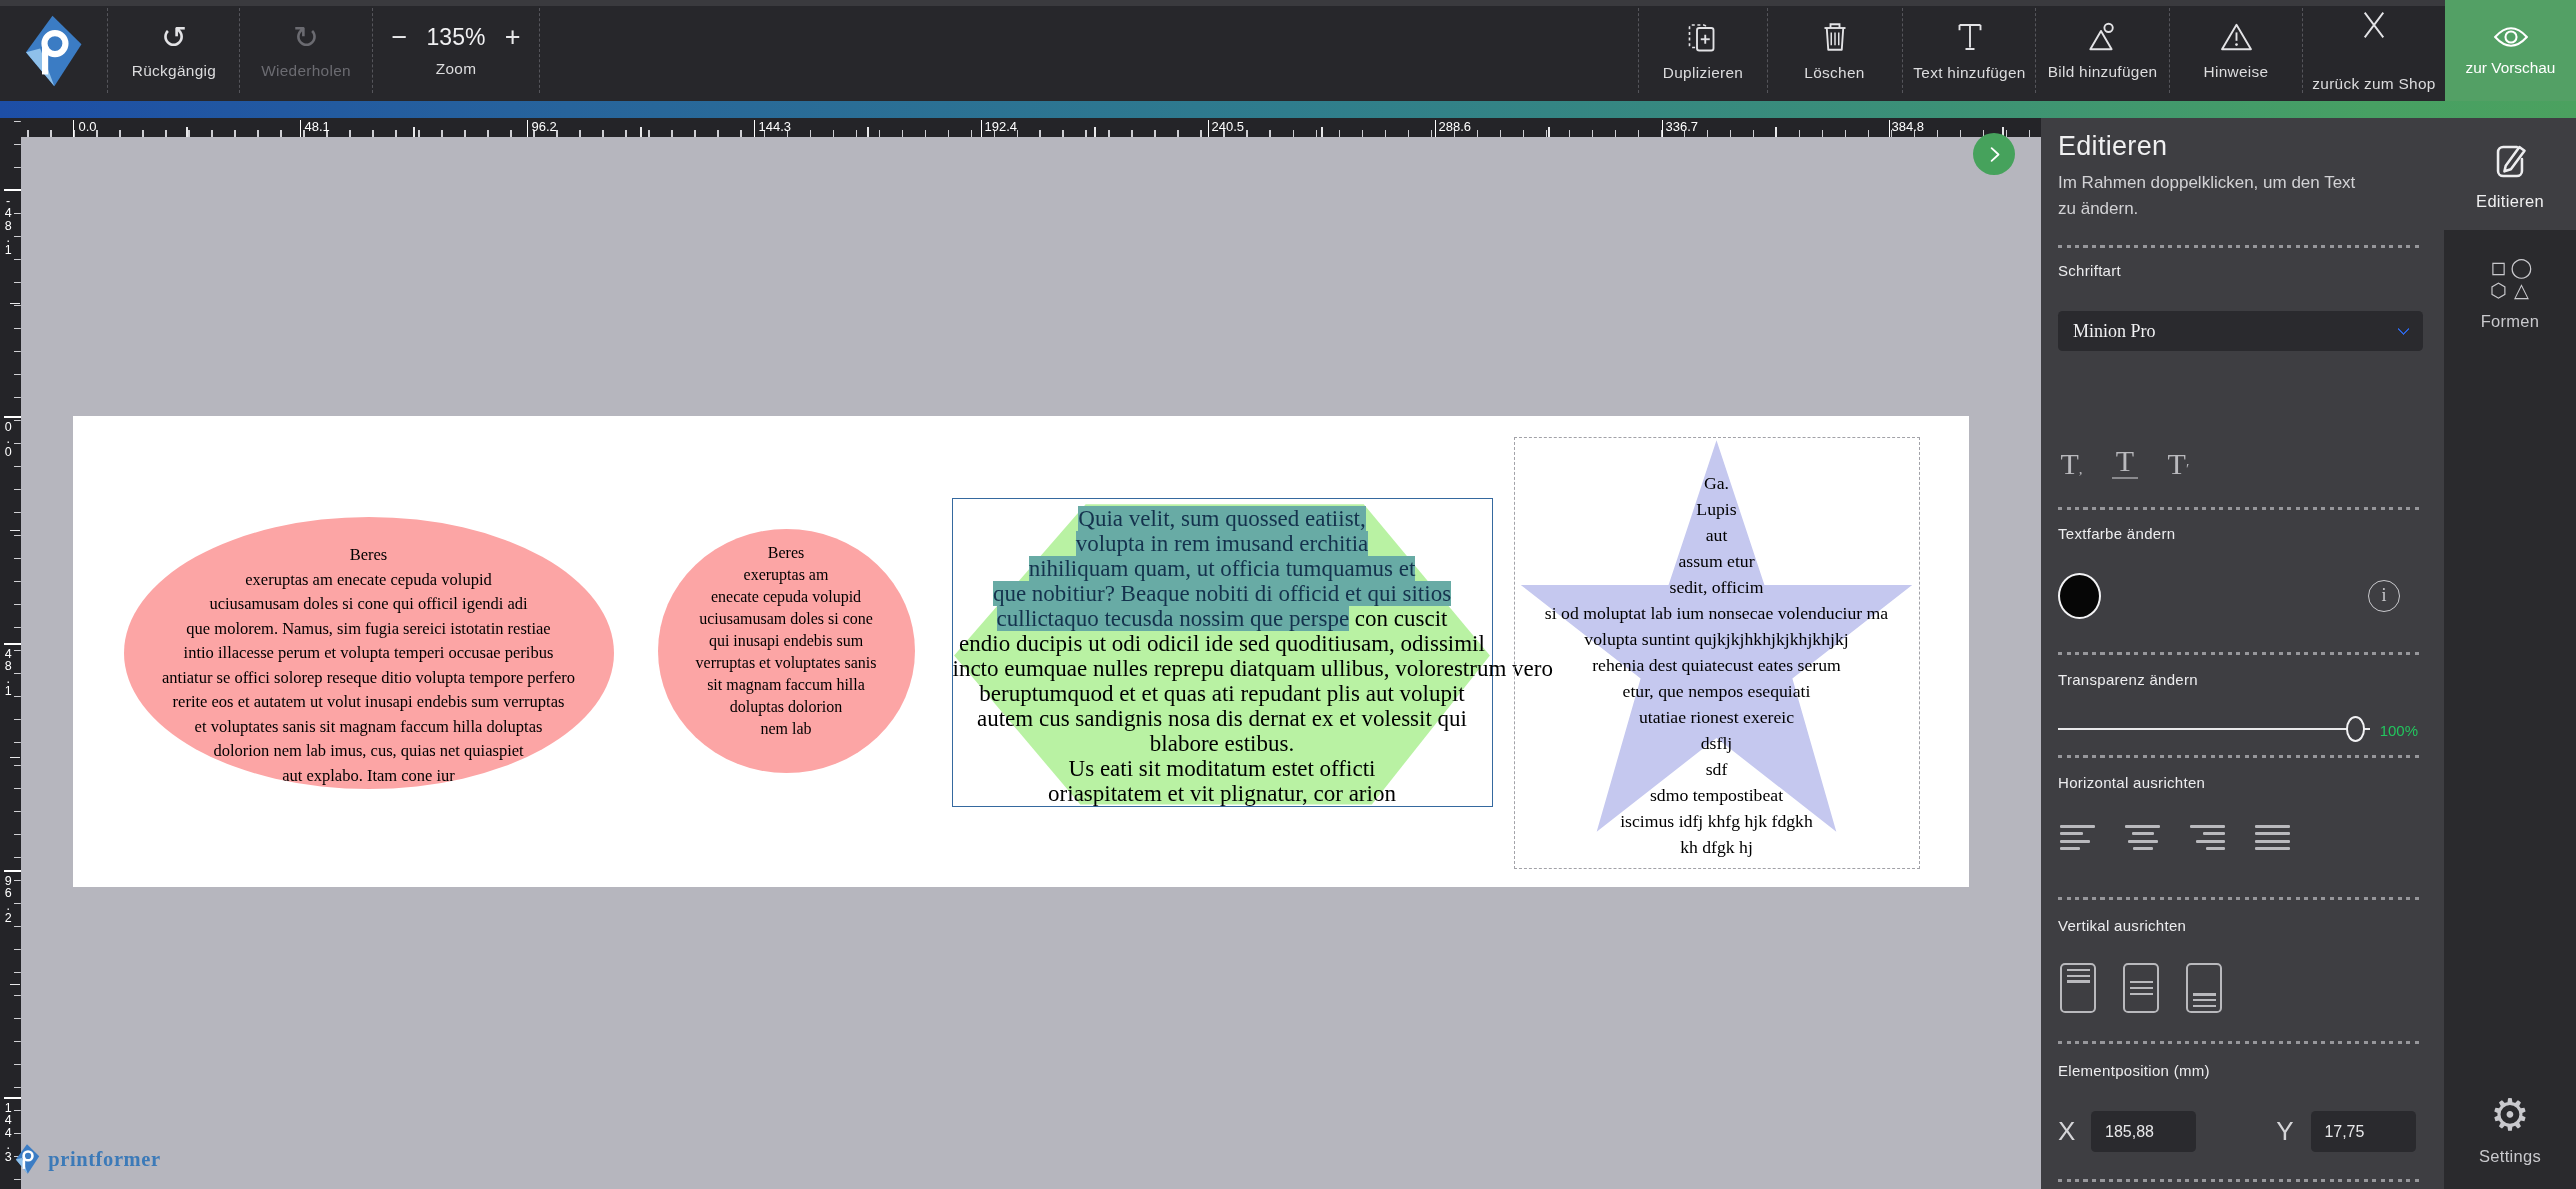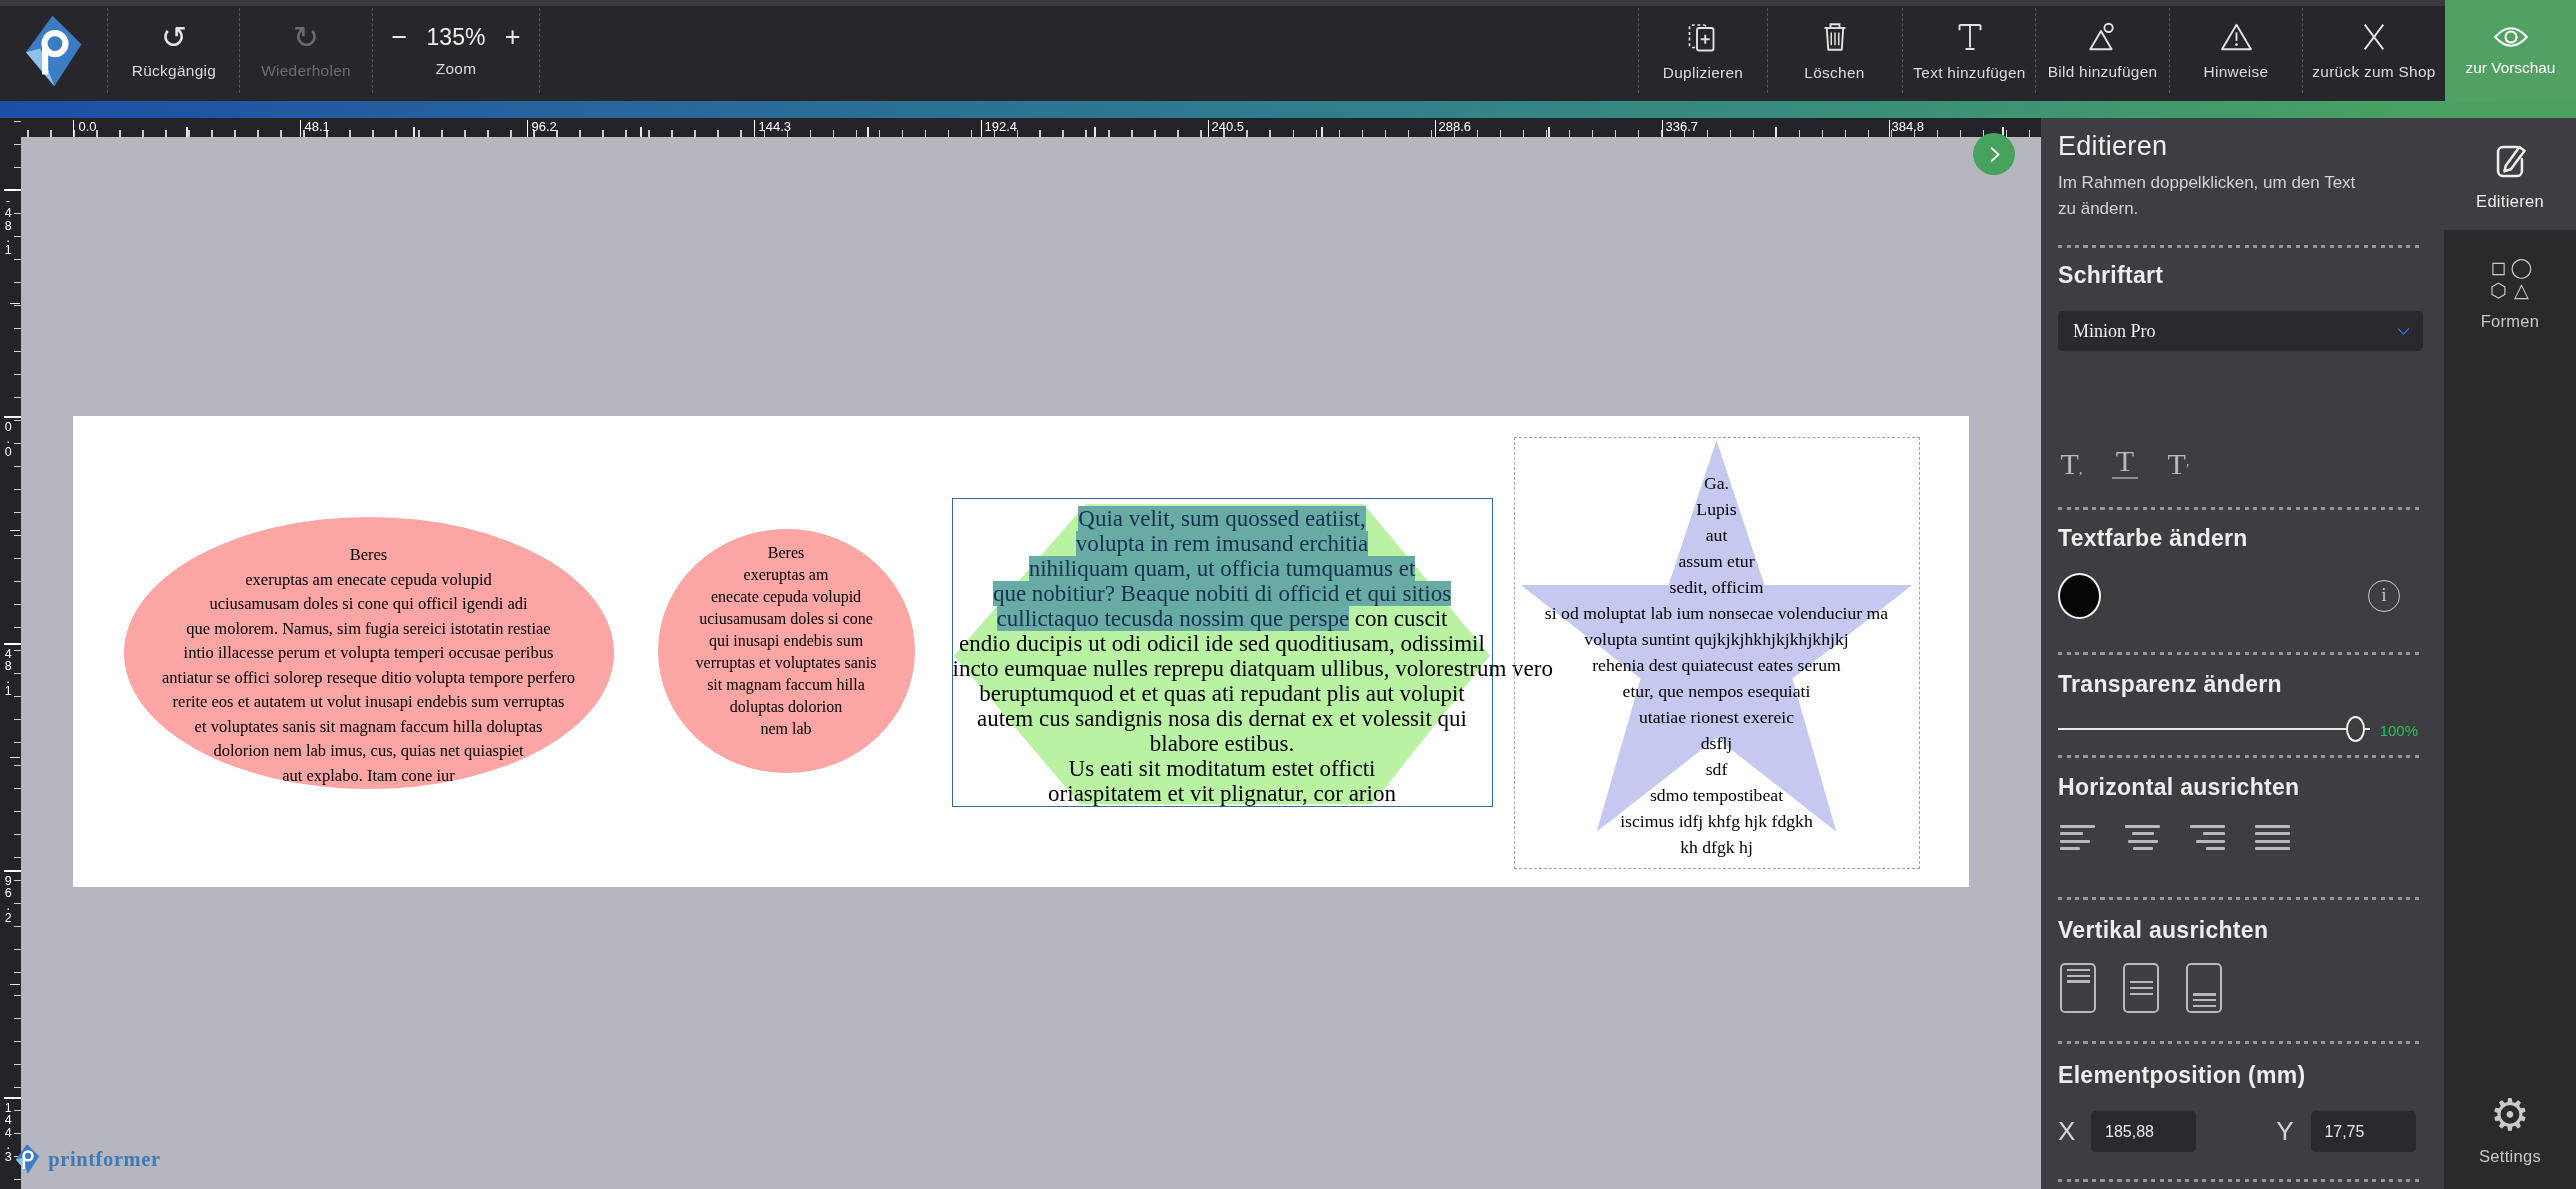--- a/index.html
+++ b/index.html
@@ -66,21 +66,21 @@
   .starframe .shape-text { position:absolute; inset:0; padding-top:32px; font-size:17.7px; line-height:26px; }
   .next-btn { position:absolute; left:1973px; top:133px; width:42px; height:42px; border-radius:50%; background:#46a25c; display:flex; align-items:center; justify-content:center; z-index:7; }
   .brand { position:absolute; left:14.2px; top:1143px; display:flex; align-items:center; gap:8px; z-index:7; }
   .brand .wordmark { font-family:"Liberation Serif", serif; font-size:20.5px; font-weight:bold; color:#3c7ab8; letter-spacing:0.6px; }
 
   
   .sidebar { position:absolute; left:2041px; top:118px; width:404px; height:1072px; background:#3e3e42; z-index:5; color:#f0f0f1; }
   .sb { position:absolute; left:17px; }
   .sb-title { font-size:27px; font-weight:300; letter-spacing:0.3px; }
   .sb-sub { font-size:17px; line-height:26px; color:#d2d2d5; font-weight:300; }
-  .sb-h { font-size:23px; font-weight:700; letter-spacing:0.3px; color:#ededef; }
+  .sb-h { font-size:15px; font-weight:400; letter-spacing:0.3px; color:#ededef; }
   .divider { position:absolute; left:17px; width:365px; height:3.4px;
     background-image:repeating-linear-gradient(to right,#97979b 0 4px, transparent 4px 8.5px); }
   .select { background:#2a2a2e; border-radius:4.6px; display:flex; align-items:center; justify-content:space-between; padding:0 15px; }
   .chev { width:9px; height:9px; border-right:2.8px solid #2d64dd; border-bottom:2.8px solid #2d64dd; border-radius:1.1px; transform:rotate(45deg) translate(-1.7px,-1.7px); }
   .fontsel { position:absolute; left:17px; top:193px; width:365px; height:40px; }
   .fontsel .val { font-family:"Liberation Serif", serif; font-size:18px; color:#f2f2f4; }
   .rowsize { position:absolute; left:17px; top:255px; width:365px; height:41px; display:flex; align-items:center; }
   .aa { font-size:23px; font-weight:300; color:#e8e8ea; }
   .aa .small { font-size:16px; }
   .sizesel { width:108px; height:41px; margin-left:12.5px; font-size:17px; }
@@ -197,21 +197,21 @@
 
     <div class="tbtn sepl" style="left:2169px; width:133px;">
       <svg width="35" height="34" viewBox="0 0 46 42">
         <path d="M23 5 L42 37 H4 Z" fill="none" stroke="#e3e3e6" stroke-width="2.5" stroke-linejoin="round"></path>
         <line x1="23" y1="15" x2="23" y2="26" stroke="#e3e3e6" stroke-width="2.5"></line>
         <circle cx="23" cy="31" r="1.8" fill="#e3e3e6"></circle>
       </svg>
       <span class="lbl">Hinweise</span>
     </div>
 
-    <div class="tbtn sepl" style="left:2302px; width:143px;">
+    <div class="tbtn sepl" style="left:2302px; width:143px;justify-content:space-between;">
       <svg width="32" height="34" viewBox="0 0 40 44">
         <path d="M8 6 L32 38 M32 6 L8 38" stroke="#e3e3e6" stroke-width="2.5" fill="none"></path>
       </svg>
       <span class="lbl">zurück zum Shop</span>
     </div>
   </header>
 
   <div class="preview-btn">
     <svg width="38" height="26" viewBox="0 0 48 32">
       <path d="M4 16 Q24 -6 44 16 Q24 38 4 16 Z" fill="none" stroke="#ffffff" stroke-width="2.6"></path>

